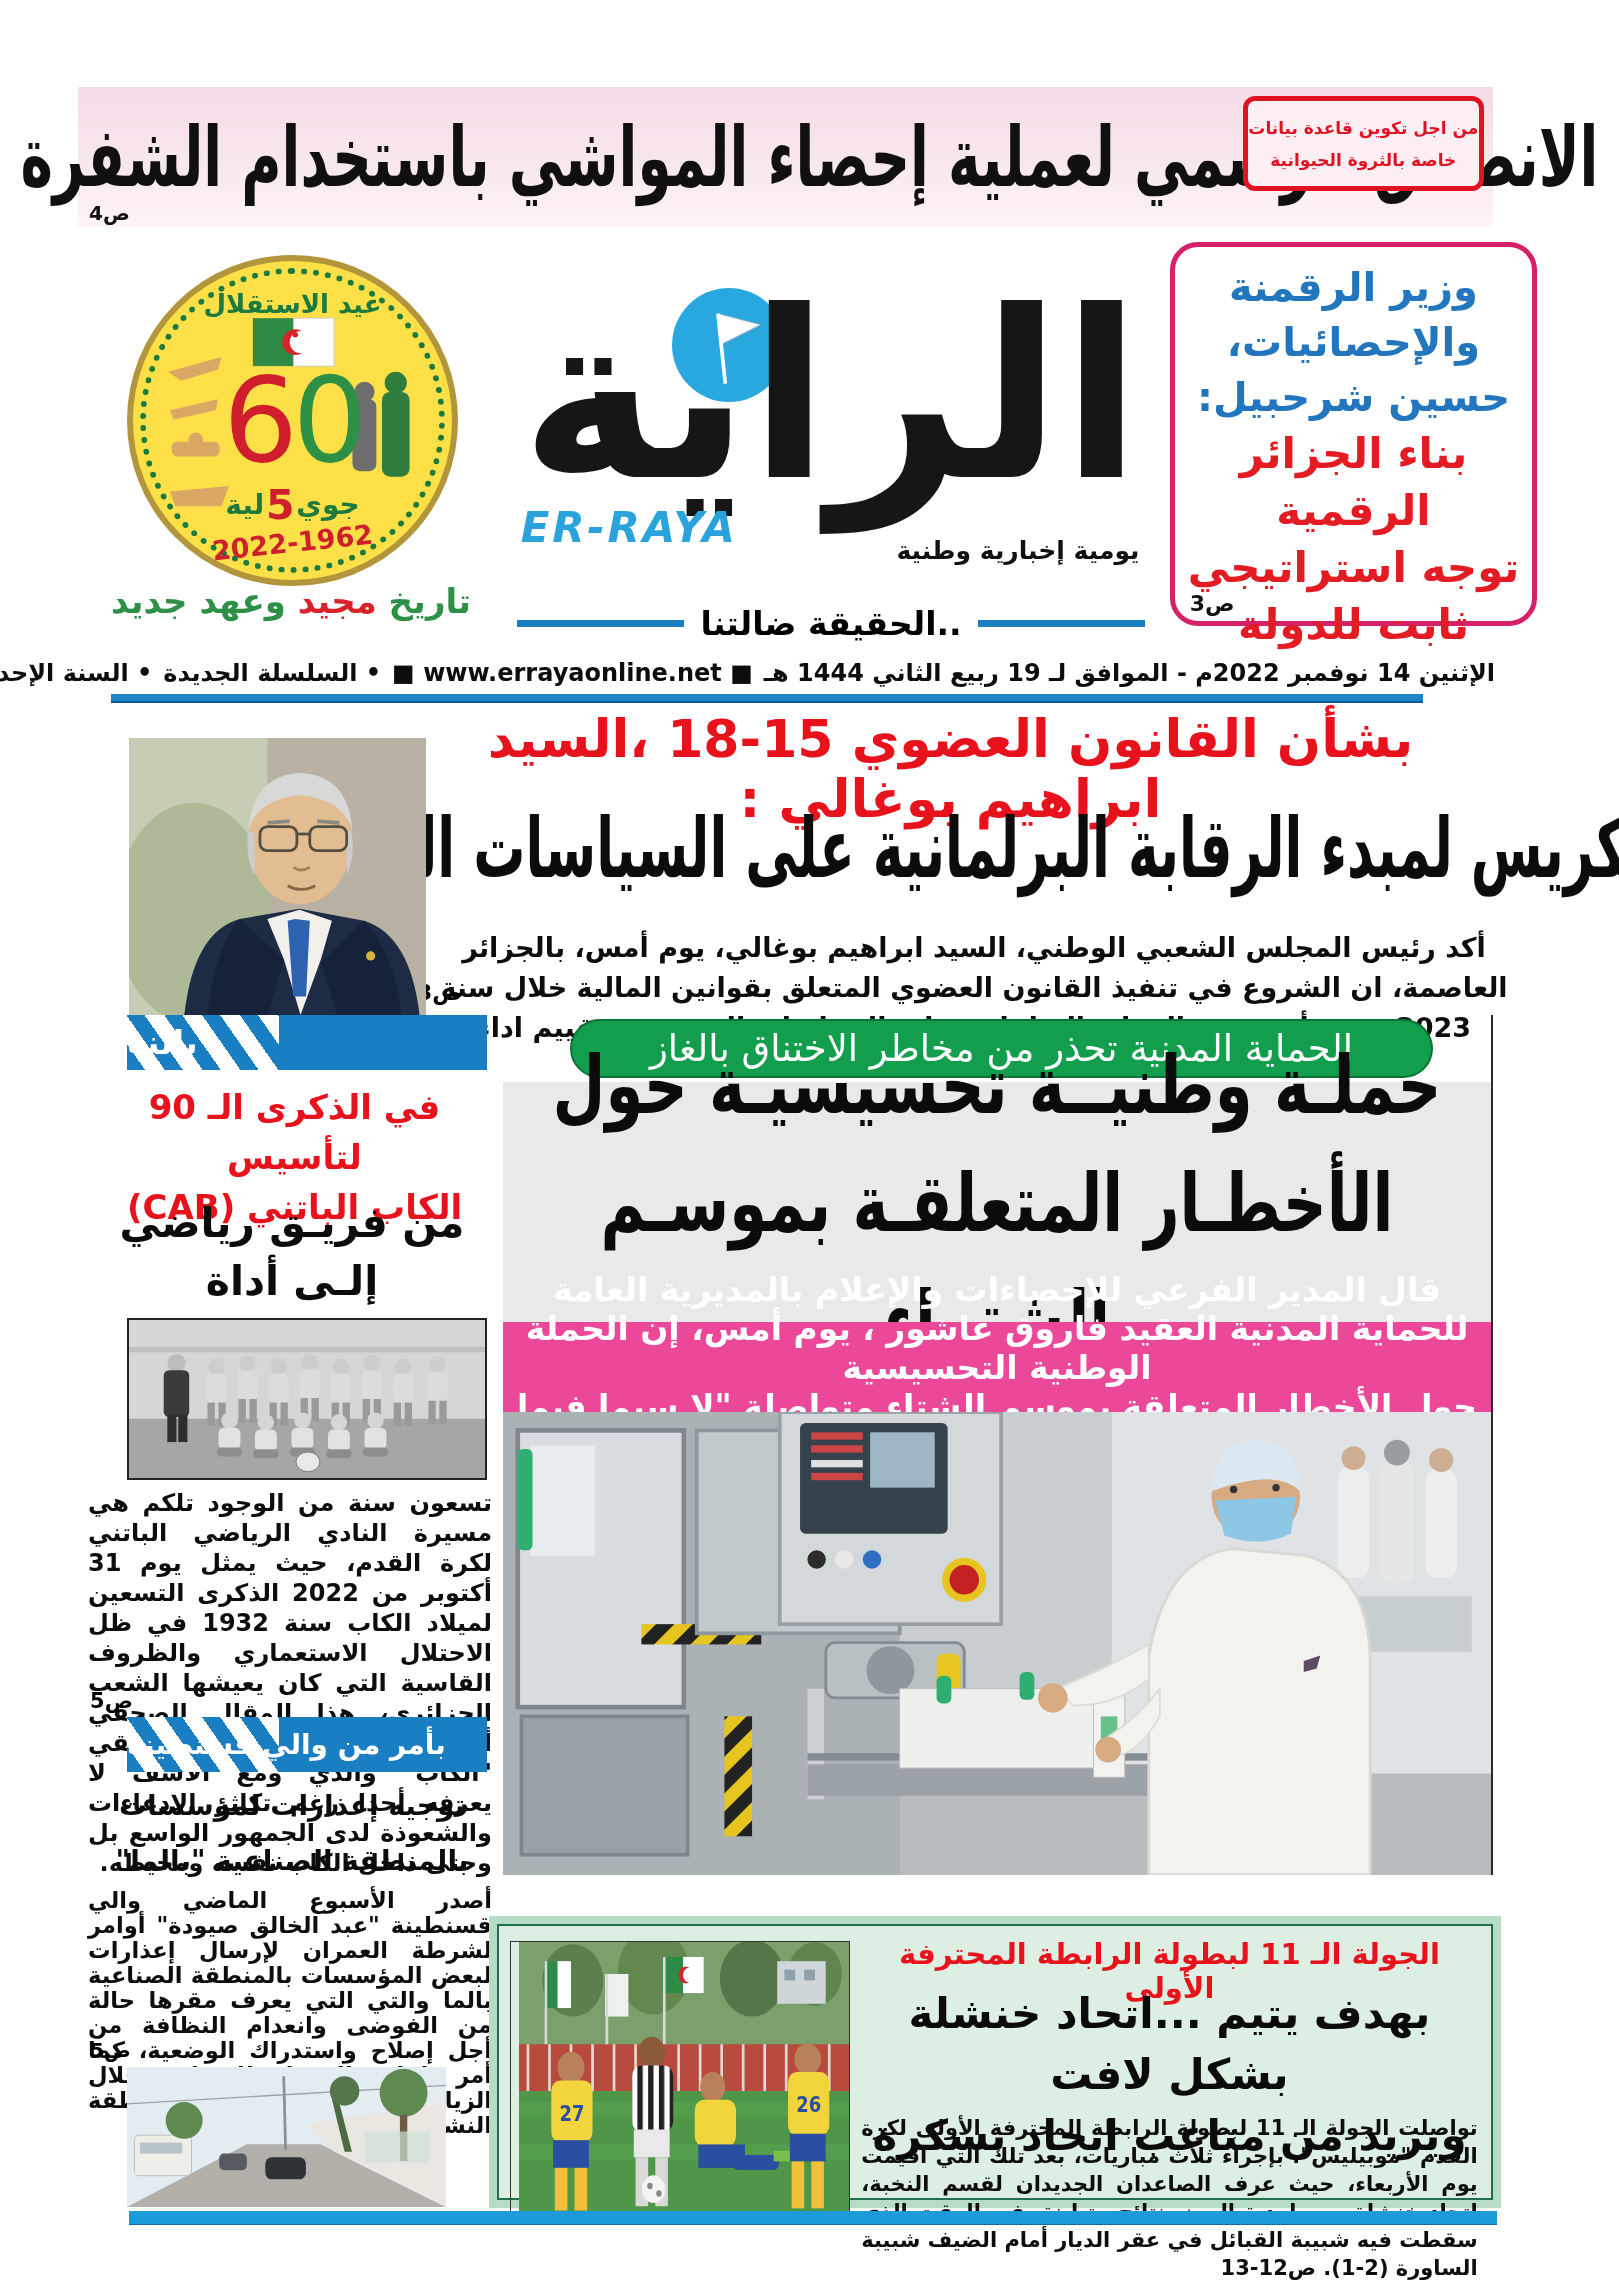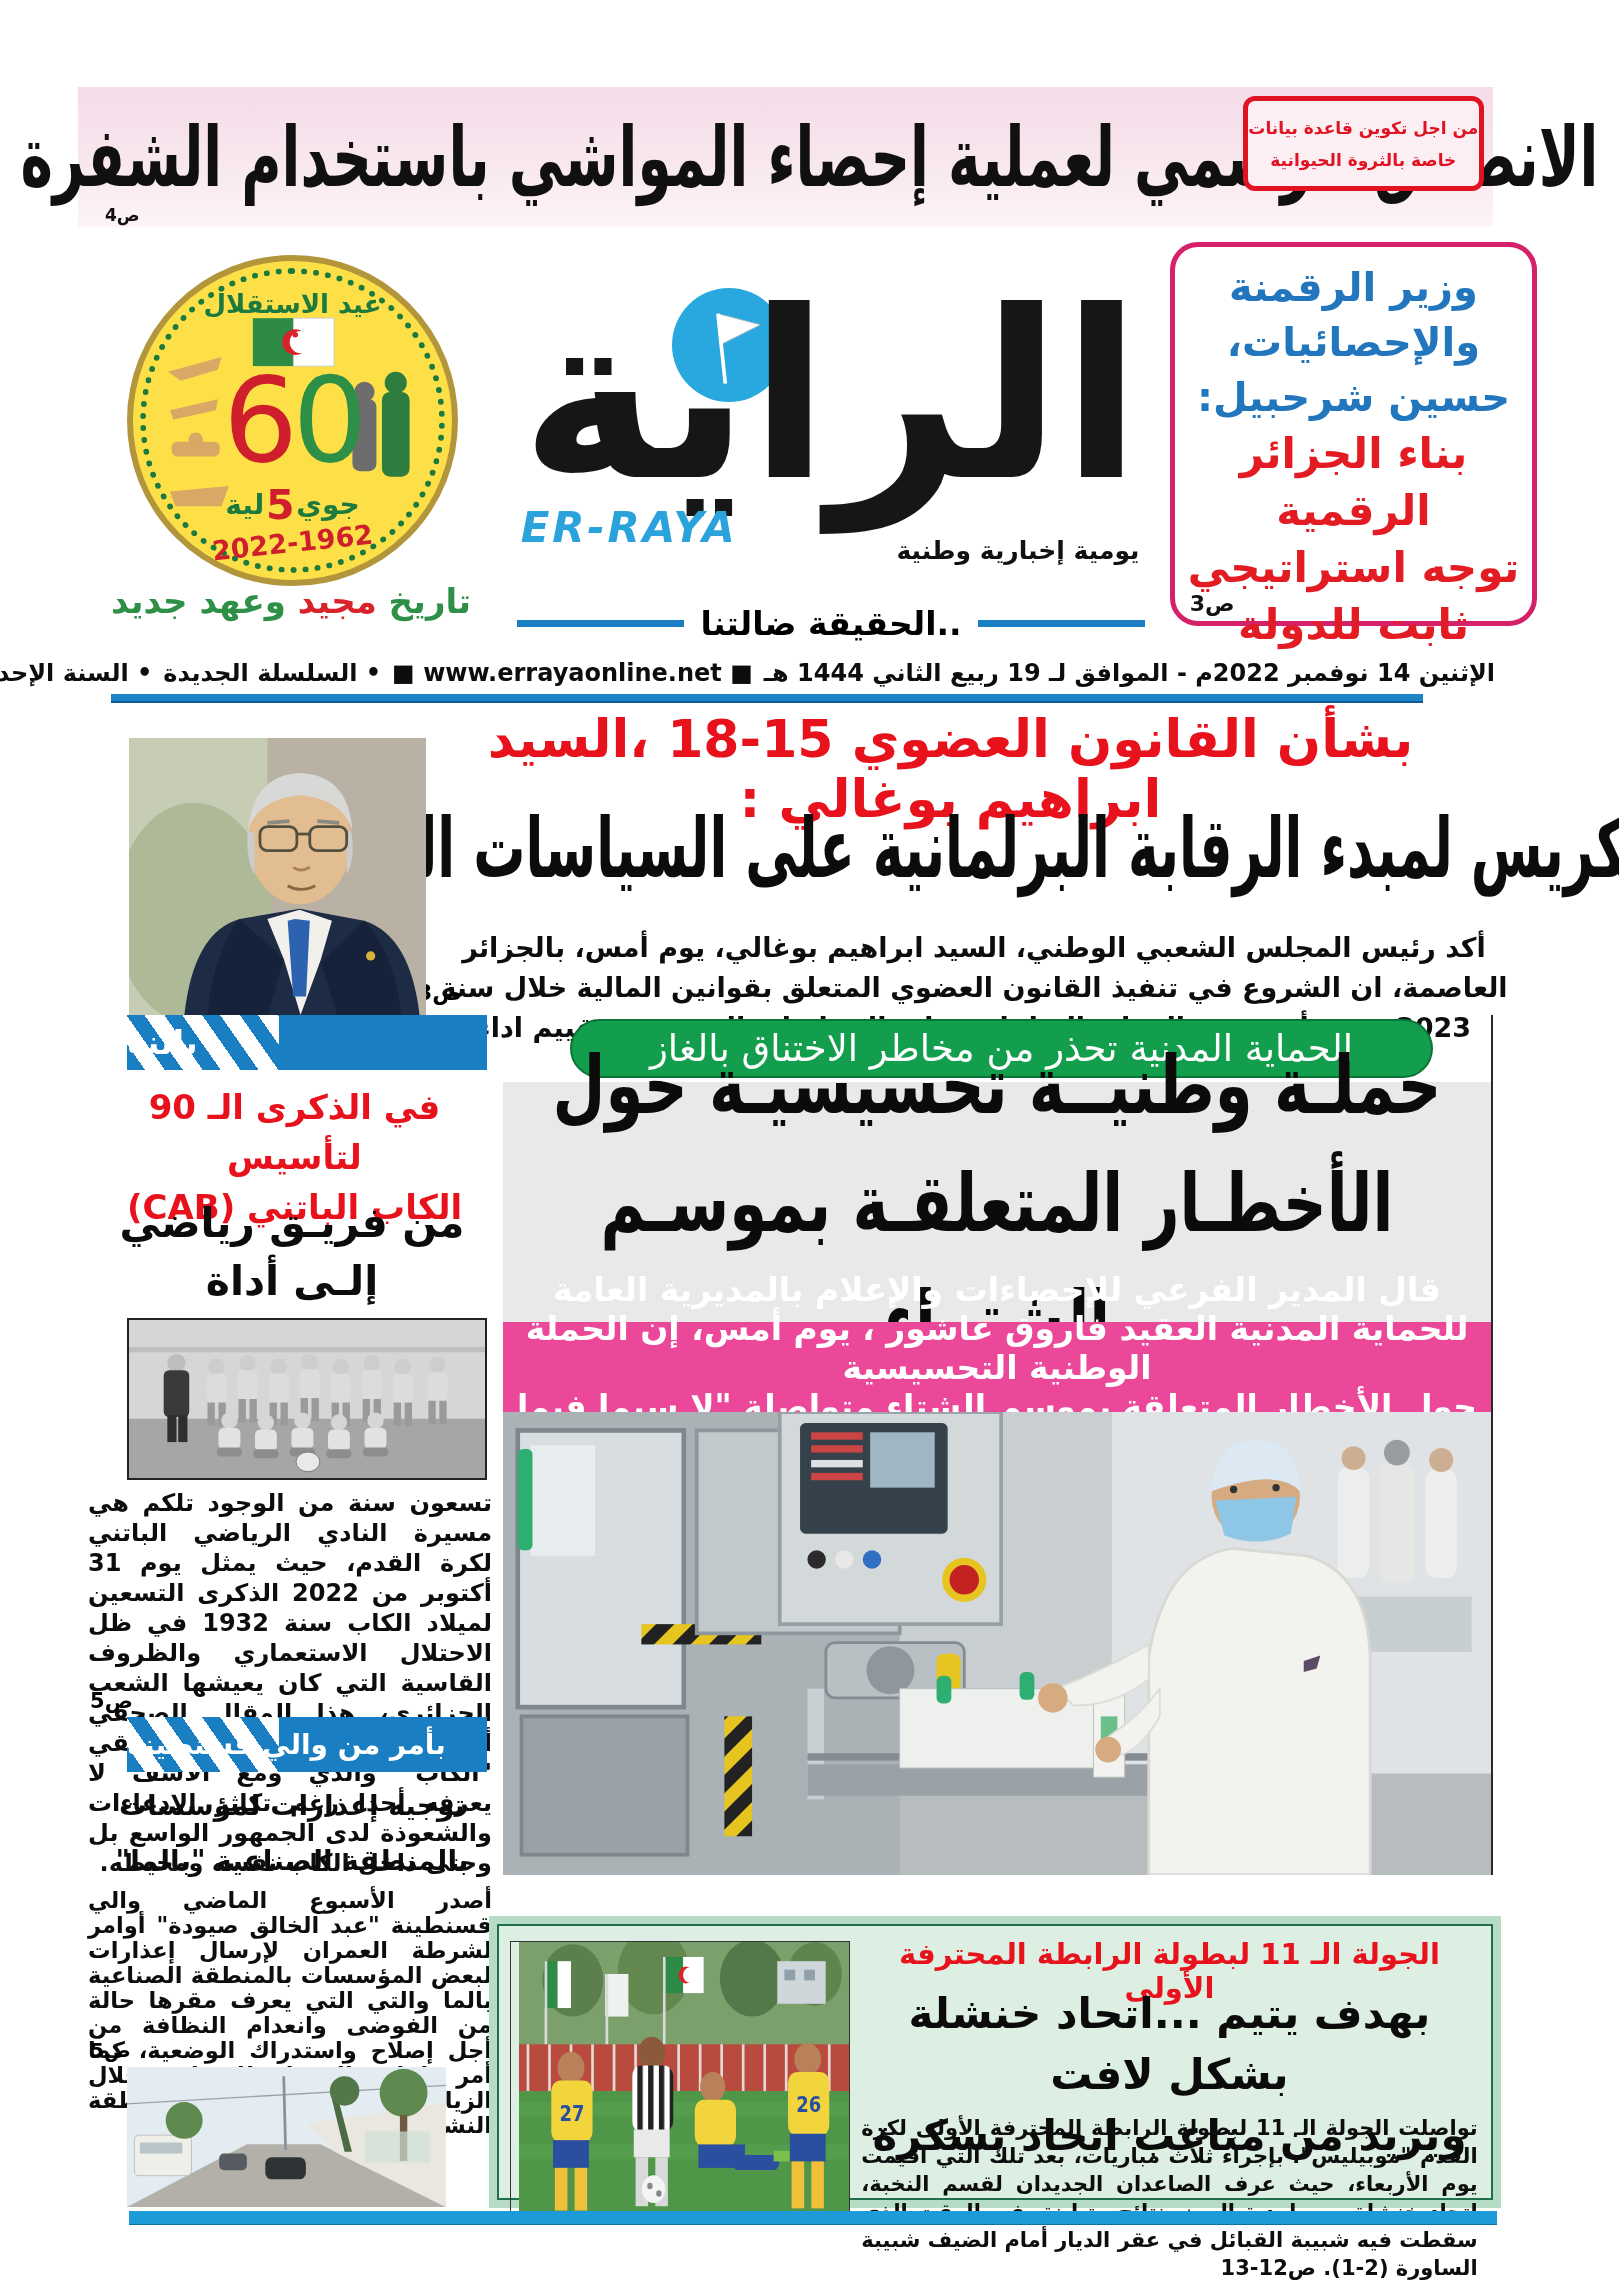--- a/index.html
+++ b/index.html
@@ -13,21 +13,21 @@
 
   
   .top-banner{left:78px;top:87px;width:1415px;height:140px;
     background:linear-gradient(180deg,#f5dce8 0%,#f8e7ef 55%,#fdf4f8 100%);}
   .top-banner-headline{left:16.6px;right:268px;top:0;bottom:0;display:flex;align-items:center;justify-content:center;}
   .top-banner-headline span{display:inline-block;font-size:55px;font-weight:bold;color:#101010;
     transform:scaleY(1.5);white-space:nowrap;letter-spacing:-1.8px;}
   .banner-box{right:9.2px;top:9.2px;width:231px;height:85px;border:5.5px solid #e01323;border-radius:12px;
     background:#fbeff4;color:#e01323;font-size:17px;line-height:32px;font-weight:bold;
     display:flex;align-items:center;justify-content:center;text-align:center;}
-  .banner-pref{left:27px;bottom:1.8px;font-size:17px;font-weight:bold;color:#111;}
+  .banner-pref{left:11px;bottom:1.8px;font-size:20px;font-weight:bold;color:#111;}
 
   
   .emblem{left:127px;top:255px;width:319px;height:319px;border-radius:50%;
     border:6.5px solid #b3953c;background:#fde047;}
   .emblem-stars{position:absolute;inset:7.4px;border-radius:50%;border:6.5px dotted #1d7a3e;}
   .emblem svg{position:absolute;inset:0;width:100%;height:100%;}
   .emblem-festival{left:0;right:0;top:28px;text-align:center;font-size:26px;font-weight:bold;color:#1d7a3e;}
   .emblem-sixty{left:0;right:0;top:100px;text-align:center;font-size:118px;font-weight:normal;line-height:118px;letter-spacing:-5.5px;}
   .emblem-sixty .six{color:#cf1f2c;}
   .emblem-sixty .zero{color:#2e8f47;}

